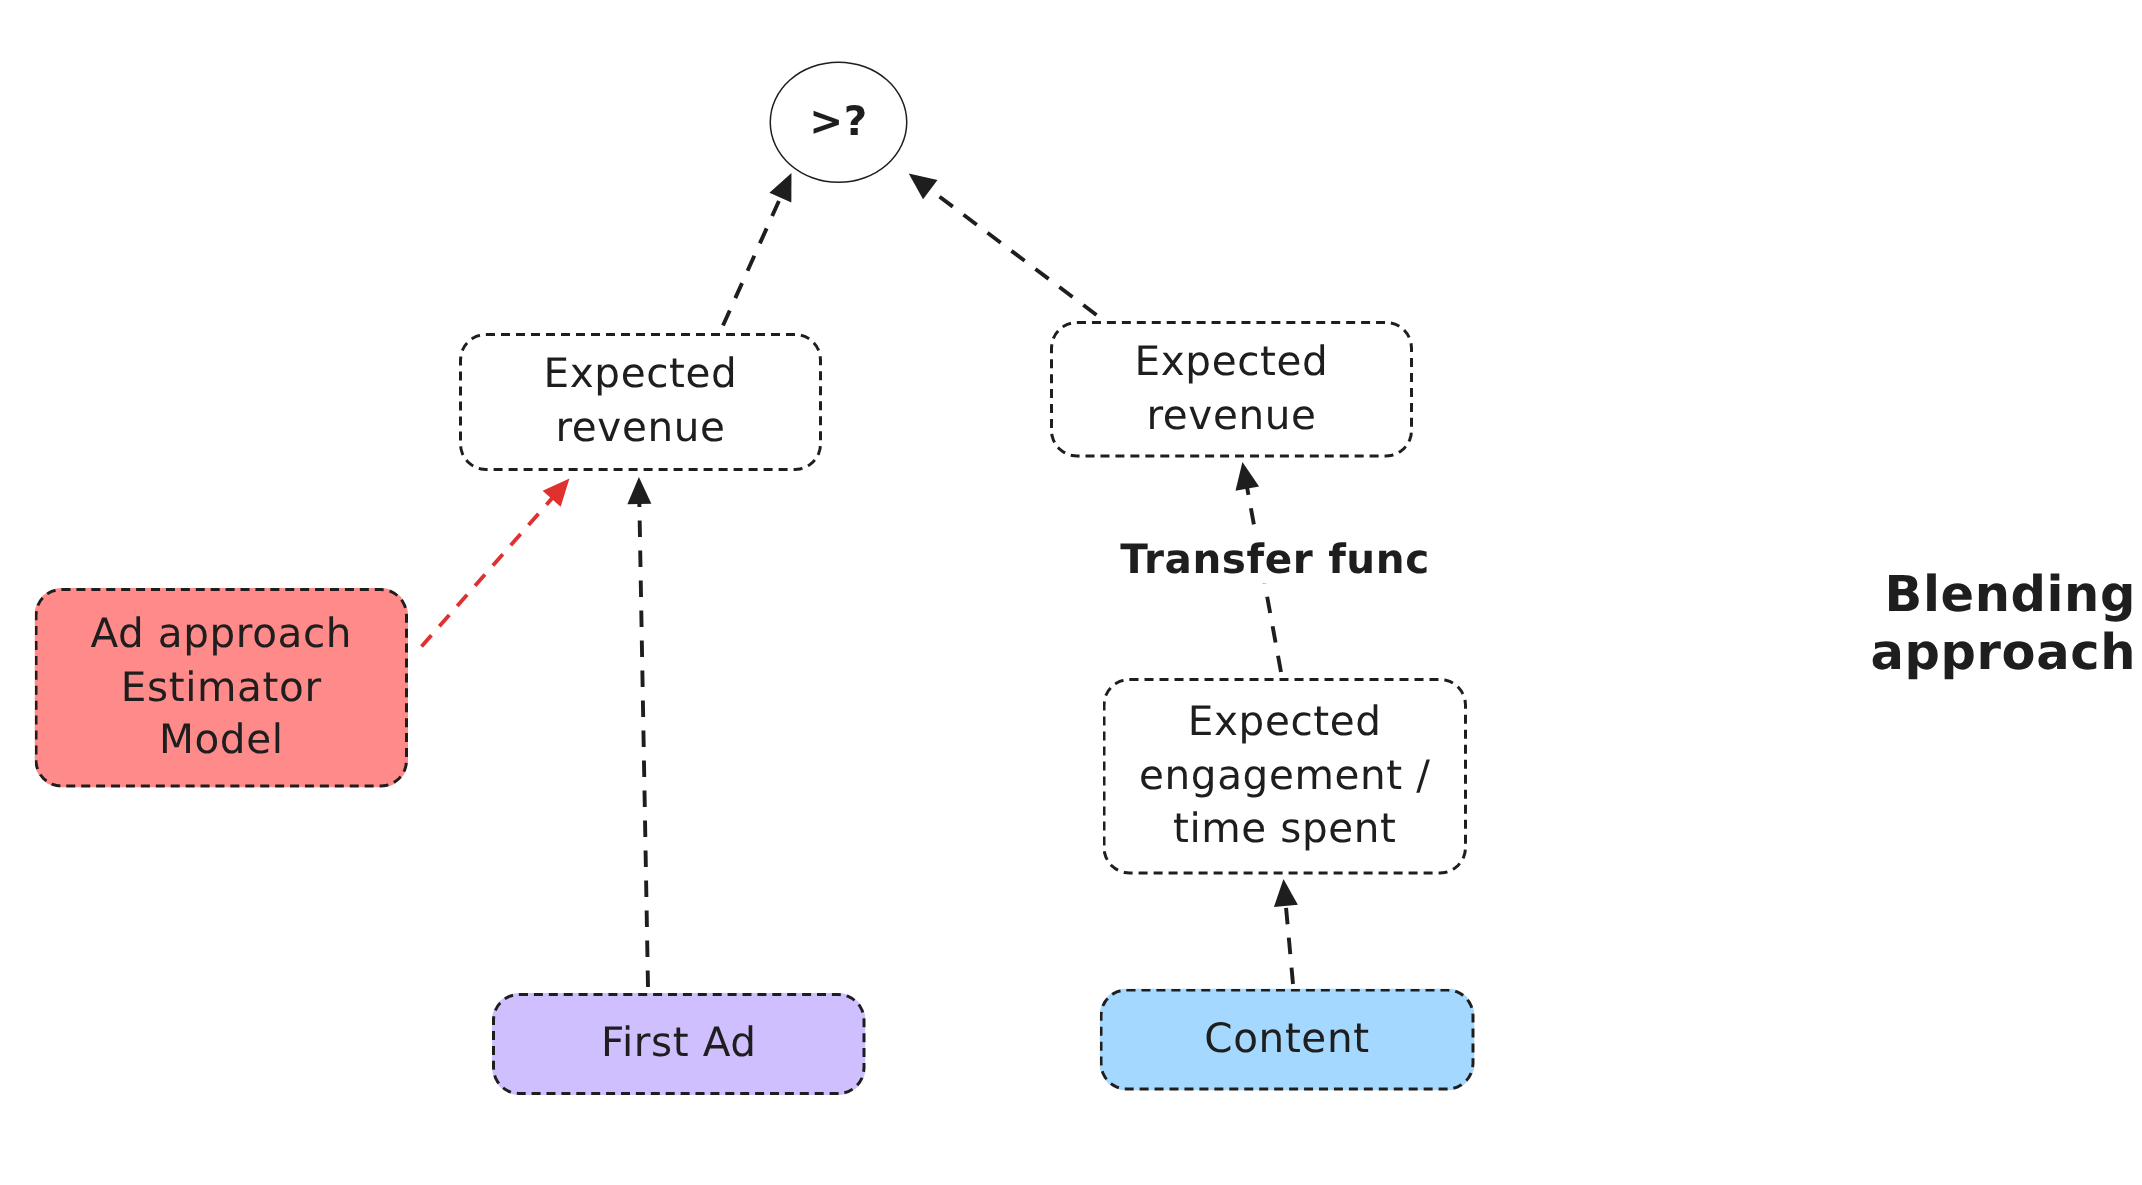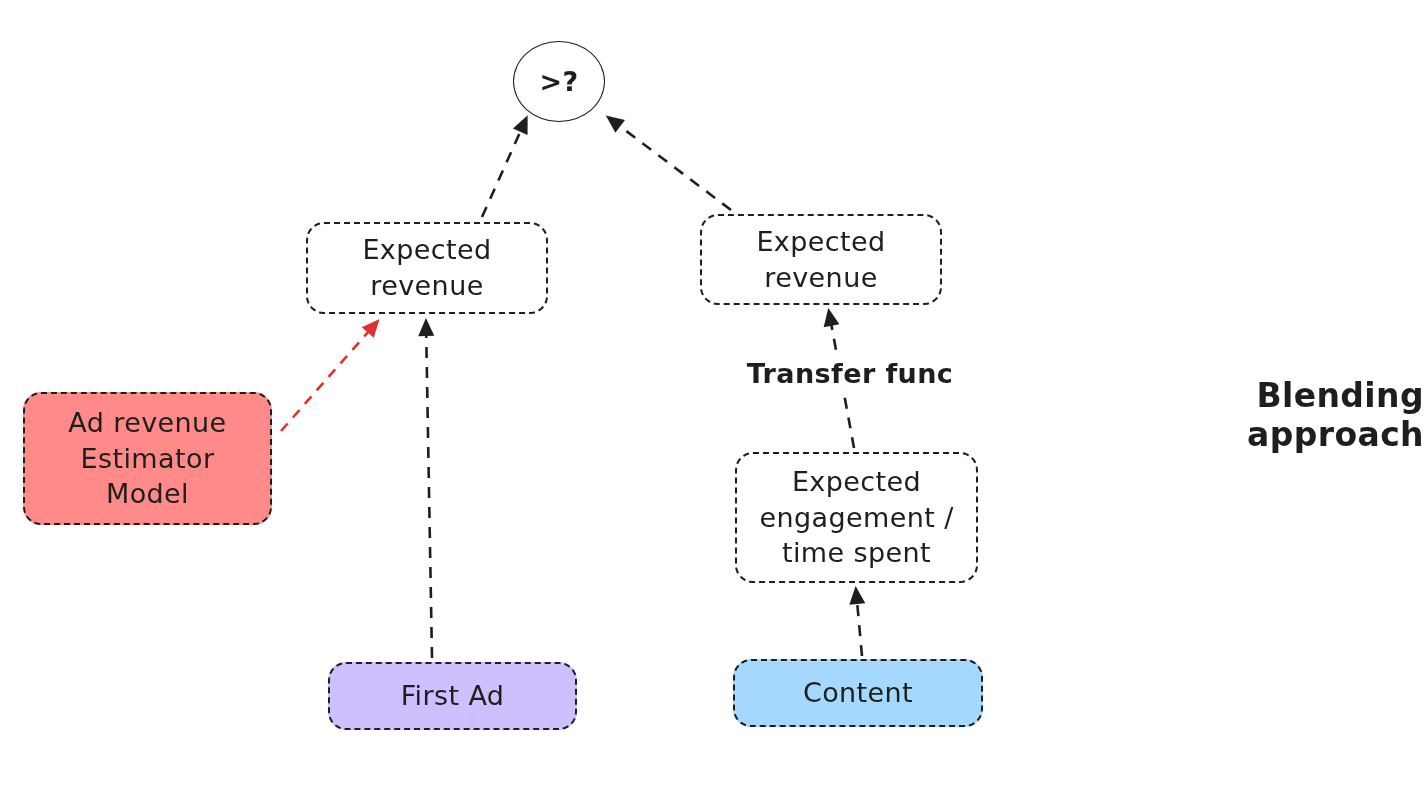--- a/index.html
+++ b/index.html
@@ -98,21 +98,21 @@
     <span>Expected
 revenue</span>
   </div>
 
   <div class="node rev-right">
     <span>Expected
 revenue</span>
   </div>
 
   <div class="node estimator" style="background-color: rgb(255, 138, 138);">
-    <span>Ad revenue
+    <span>Ad approach
 Estimator
 Model</span>
   </div>
 
   <div class="node engagement">
     <span>Expected
 engagement /
 time spent</span>
   </div>
 

